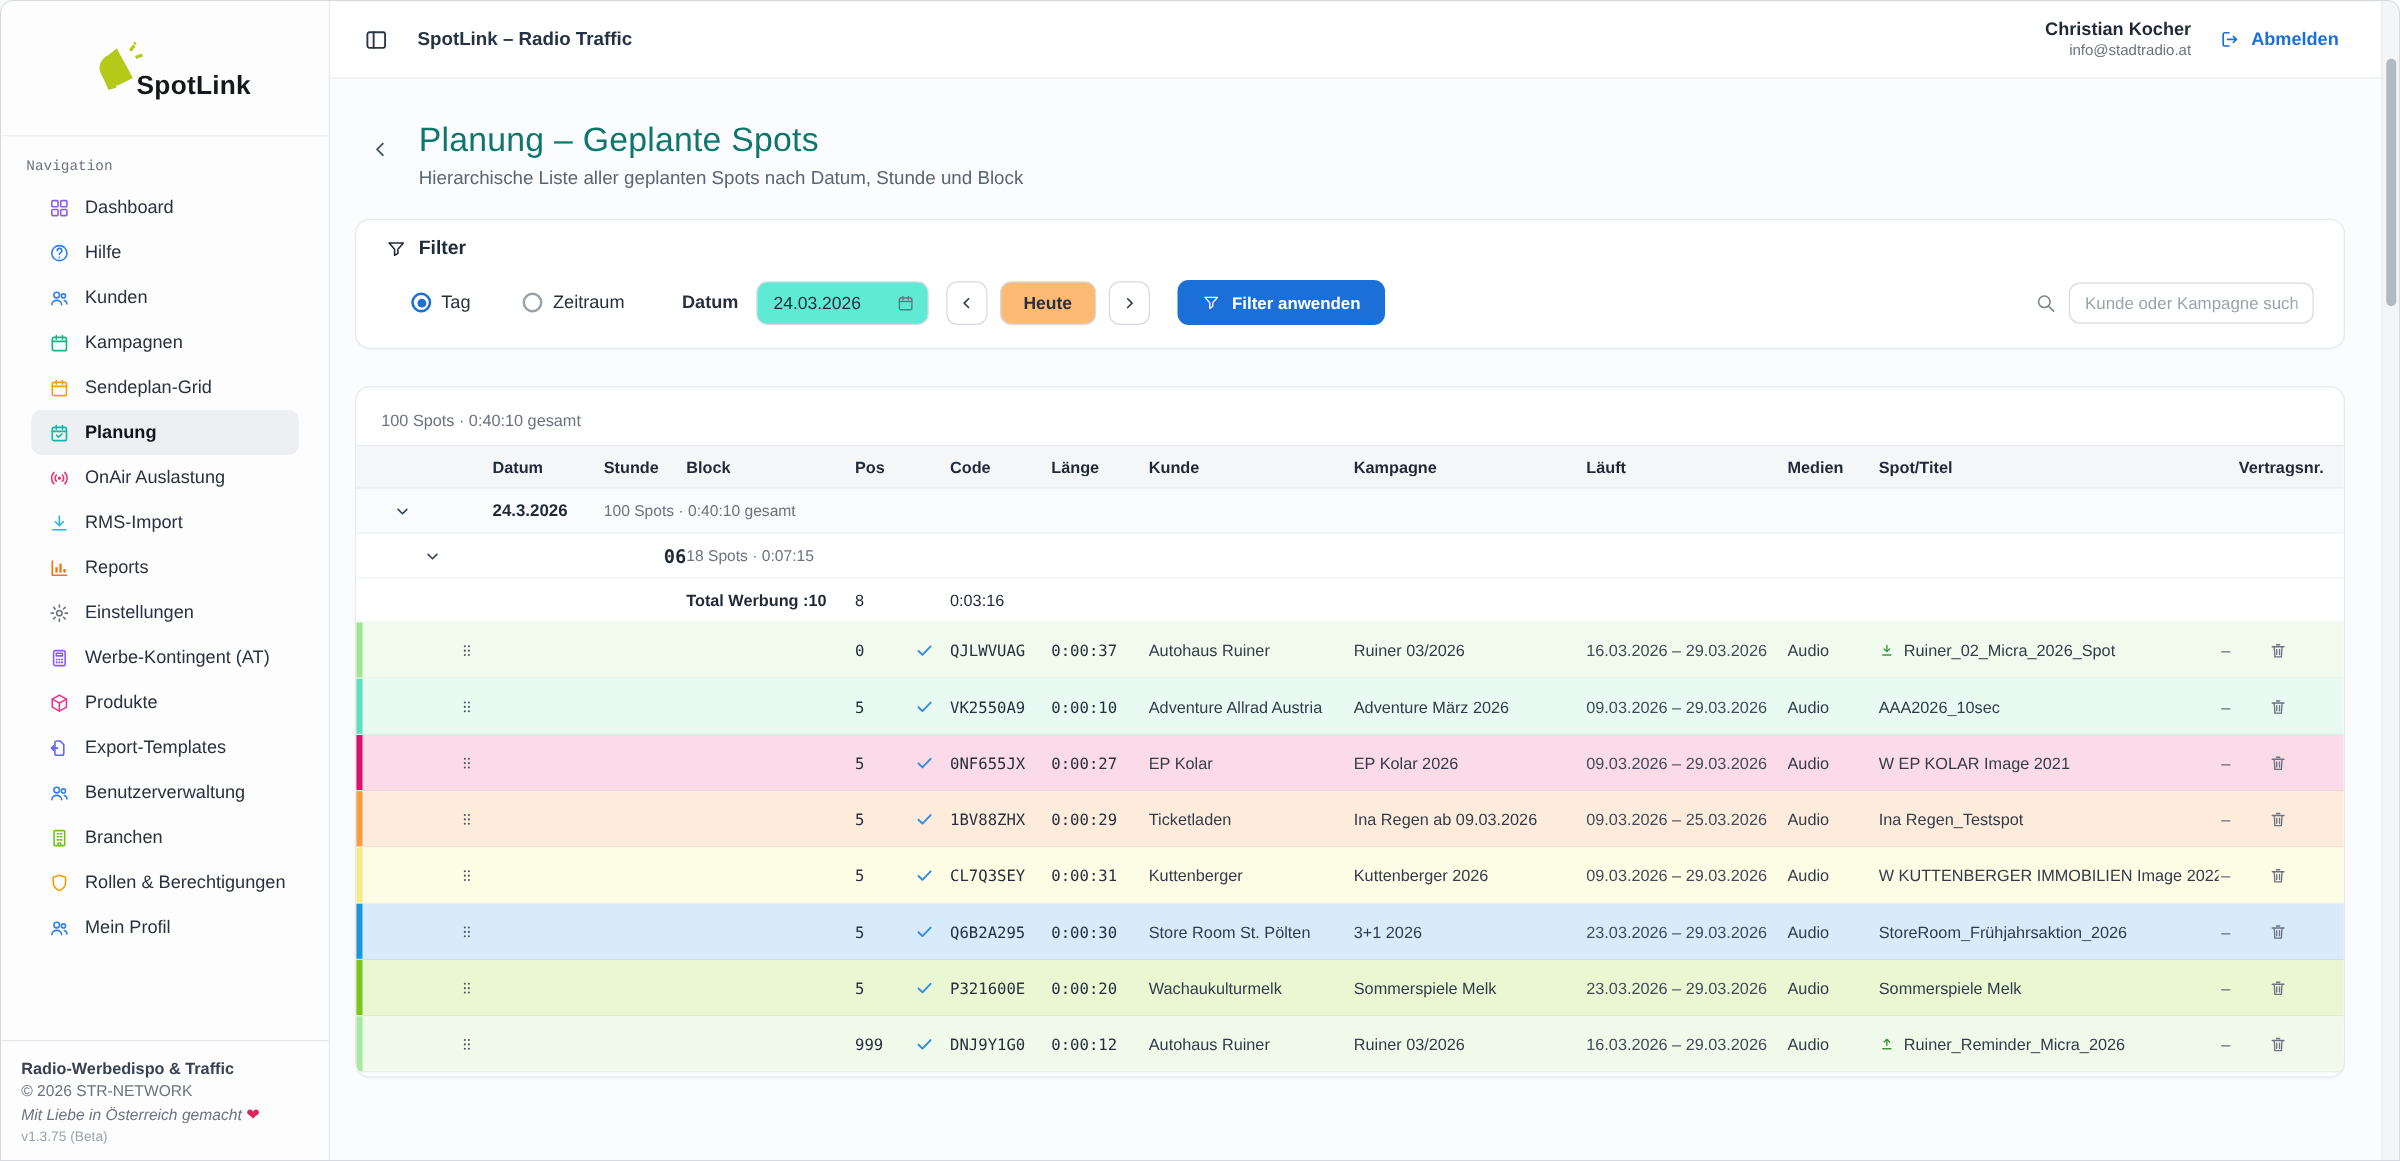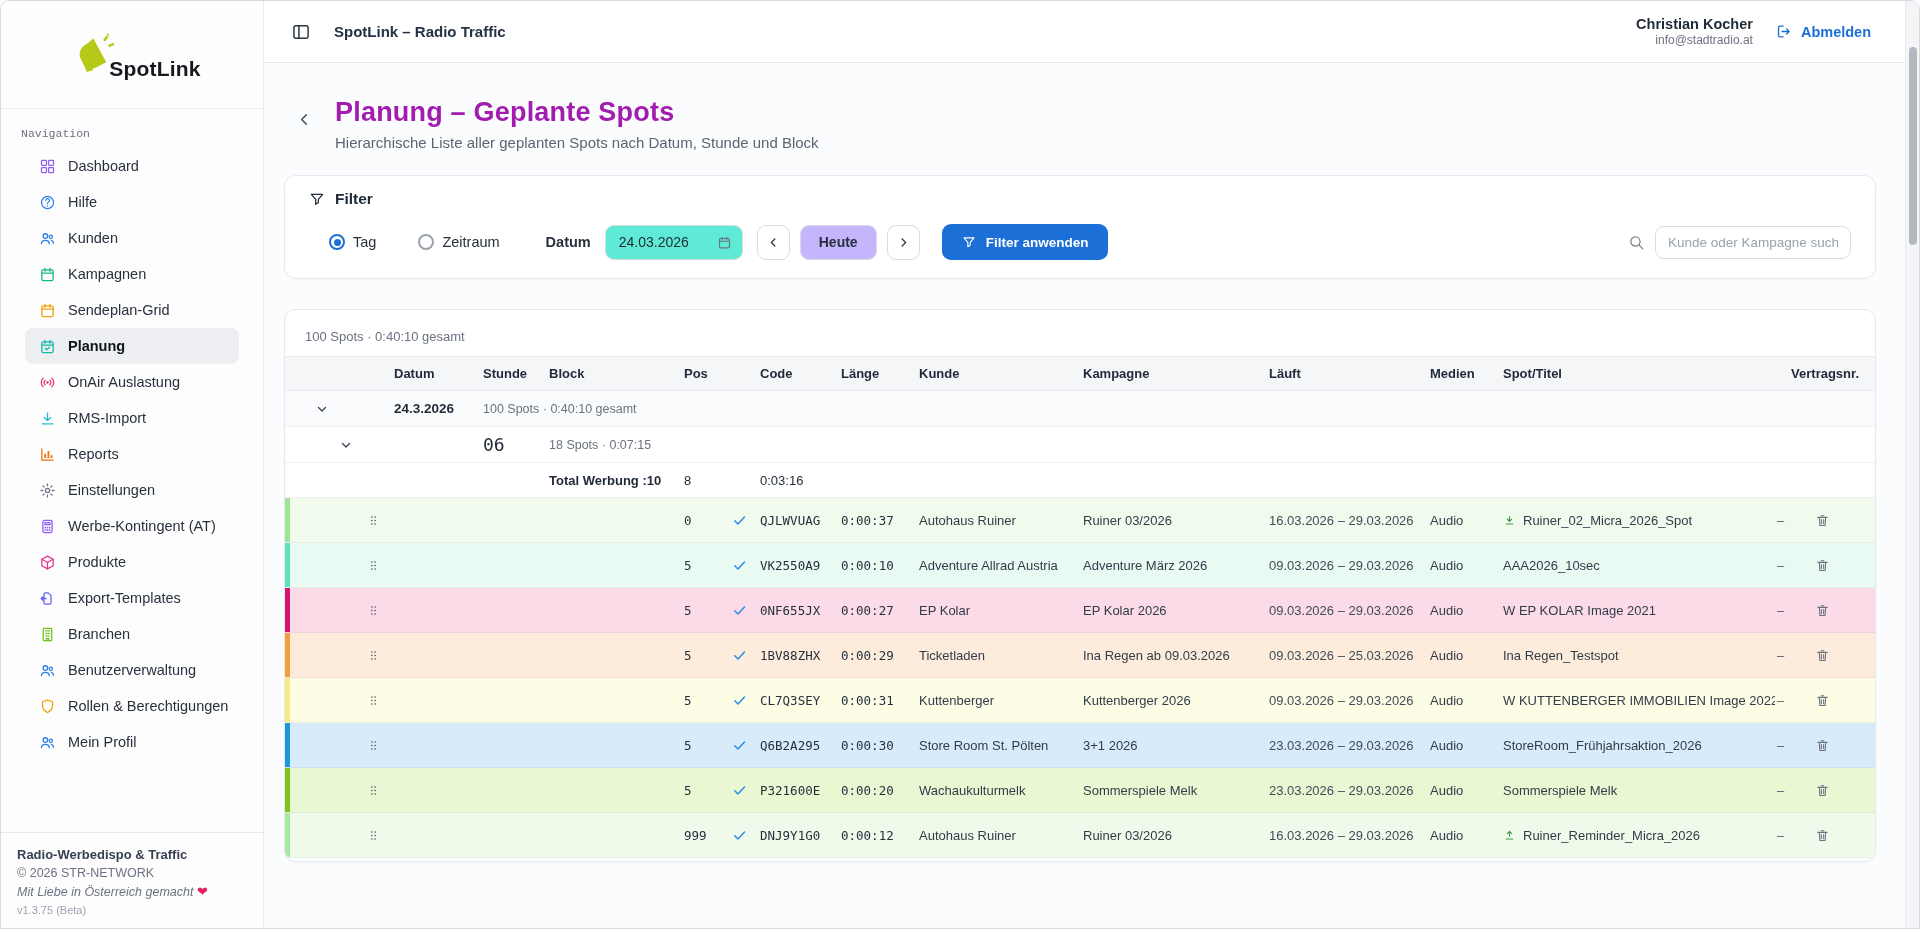--- a/index.html
+++ b/index.html
@@ -36,38 +36,38 @@
   .topbar-spacer { flex:1; }
   .userblock { text-align:right; margin-right:22px; }
   .uname { font-size:14.5px; font-weight:700; color:#1f2937; }
   .uemail { font-size:12px; color:#6b7280; margin-top:1px; }
   .logout { display:flex; align-items:center; gap:9px; color:#1b6fd6; font-size:14.5px; font-weight:700; cursor:pointer; margin-right:16px; }
 
   .content { flex:1; position:relative; padding:34px 29px 0 20px; background:#fbfcfe; overflow:hidden; }
 
   .page-head { display:flex; align-items:flex-start; gap:22px; margin-left:12px; }
   .back-btn { color:#475569; margin-top:14px; cursor:pointer; }
-  .page-title { font-size:27px; font-weight:700; color:#a21caf; letter-spacing:.2px; }
+  .page-title { font-size:27px; font-weight:400; color:#0f766e; letter-spacing:.2px; }
   .page-sub { font-size:15px; color:#5b6572; margin-top:6px; }
 
   .card { background:#fff; border:1px solid #e7e9ee; border-radius:12px; box-shadow:0 1px 2px rgba(20,30,50,.04); }
   .filter-card { margin-top:24px; padding:14px 24px 18px 24px; }
   .filter-title-row { display:flex; align-items:center; gap:10px; color:#212c3a; }
   .filter-title { font-size:15.5px; font-weight:700; }
   .filter-controls { display:flex; align-items:center; margin-top:16px; }
   .radio { display:flex; align-items:center; gap:8px; cursor:pointer; font-size:14.5px; color:#27303c;padding-left:20px; }
   .radio + .radio { margin-left:22px; }
   .rdot { width:16px; height:16px; border-radius:50%; border:2px solid #9aa2ad; background:#fff; position:relative; }
   .radio.sel .rdot { border-color:#1b6fd6; }
   .radio.sel .rdot::after { content:""; position:absolute; inset:2.5px; border-radius:50%; background:#1b6fd6; }
   .datum-label { font-size:14.5px; font-weight:700; color:#27303c; margin-left:46px; margin-right:14px; }
   .date-input { width:138px; height:35px; border:1px solid #d7dbe1; border-radius:9px; background:#5eead4; display:flex; align-items:center; padding:0 10px 0 13px; gap:8px; cursor:text; }
   .date-input .dval { flex:1; font-size:14px; color:#1f2937; }
   .nav-btn { width:33px; height:35px; border:1px solid #d7dbe1; background:#fff; border-radius:9px; display:flex; align-items:center; justify-content:center; color:#333c48; cursor:pointer; margin-left:14px; }
-  .heute-btn { height:35px; border:1px solid #d7dbe1; background:#c4b5fd; border-radius:9px; padding:0 18px; font-size:14px; font-weight:700; color:#27303c; display:flex; align-items:center; cursor:pointer; margin-left:10px; }
+  .heute-btn { height:35px; border:1px solid #d7dbe1; background:#fdba74; border-radius:9px; padding:0 18px; font-size:14px; font-weight:700; color:#27303c; display:flex; align-items:center; cursor:pointer; margin-left:10px; }
   .nav-btn.next { margin-left:10px; }
   .apply-btn { height:36px; margin-left:22px; background:#1b6fd6; color:#fff; border:none; border-radius:9px; padding:0 20px; display:flex; align-items:center; gap:10px; font-size:13.5px; font-weight:700; cursor:pointer; }
   .search-wrap { margin-left:auto; display:flex; align-items:center; gap:10px; color:#7a828c; }
   .search-input { width:196px; height:33px; border:1px solid #d7dbe1; border-radius:9px; padding:0 12px; font-size:13.5px; color:#374151; font-family:"Liberation Sans",sans-serif; background:#fff; }
   .search-input::placeholder { color:#9aa2ad; }
 
   
   .table-card { margin-top:30px; height:calc(929px - 62px - 34px - 280px); overflow:hidden; padding:0; }
   .tc-head { padding:15px 20px 12px 20px; }
   .tc-title { font-size:15.5px; font-weight:700; color:#1c2a3a; }
@@ -78,21 +78,21 @@
   .th { font-size:13px; font-weight:700; color:#1f2937; white-space:nowrap; overflow:hidden; }
   .c, .th { padding-right:8px; }
 
   .grow { border-bottom:1px solid #eef0f3; }
   .date-row { height:36px; background:#fafbfc; }
   .hour-row { height:36px; background:#fff; }
   .block-row { height:35px; background:#fff; }
   .gchev { color:#334155; cursor:pointer; display:flex; }
   .gdate { font-size:13.5px; font-weight:700; color:#1f2937; }
   .gsum { font-size:12.5px; color:#6b7280; white-space:nowrap; }
-  .ghour { font-size:18px; font-weight:400; }
+  .ghour { font-size:15px; font-weight:700;text-align:right; }
   .blabel { font-size:13px; font-weight:700; color:#1f2937; white-space:nowrap; }
   .bval { font-size:13px; color:#1f2937; }
 
   .drow { height:45px; border-bottom:1px solid rgba(0,0,0,.045); background:var(--rowbg,#fff); }
   .drow::before { content:""; position:absolute; left:0; top:0; bottom:0; width:5px; background:var(--stripe,#ccc); }
   .c { font-size:13px; color:#323c49; white-space:nowrap; overflow:hidden; }
   .c.mono { font-size:12.5px; color:#26303d; }
   .c1 { grid-column:1; display:flex; justify-content:flex-end; padding-right:14px; }
   .grip { color:#4b5563; cursor:grab; display:flex; }
   .cell-pos { grid-column:5; }
@@ -338,31 +338,31 @@
   </div>
 
   <div class="nav-item">
     <svg class="ic nico" viewBox="0 0 24 24" fill="none" stroke="currentColor" stroke-width="1.8" stroke-linecap="round" stroke-linejoin="round" style="color: rgb(99, 102, 241);">
             <use href="#i-file-export"></use>
           </svg>
     <span class="nlabel">Export-Templates</span>
   </div>
 
   <div class="nav-item">
+    <svg class="ic nico" viewBox="0 0 24 24" fill="none" stroke="currentColor" stroke-width="1.8" stroke-linecap="round" stroke-linejoin="round" style="color: rgb(47, 128, 237);">
+            <use href="#i-users"></use>
+          </svg>
+    <span class="nlabel">Benutzerverwaltung</span>
+  </div>
+
+  <div class="nav-item">
     <svg class="ic nico" viewBox="0 0 24 24" fill="none" stroke="currentColor" stroke-width="1.8" stroke-linecap="round" stroke-linejoin="round" style="color: rgb(114, 194, 26);">
             <use href="#i-building"></use>
           </svg>
     <span class="nlabel">Branchen</span>
-  </div>
-
-  <div class="nav-item">
-    <svg class="ic nico" viewBox="0 0 24 24" fill="none" stroke="currentColor" stroke-width="1.8" stroke-linecap="round" stroke-linejoin="round" style="color: rgb(47, 128, 237);">
-            <use href="#i-users"></use>
-          </svg>
-    <span class="nlabel">Benutzerverwaltung</span>
   </div>
 
   <div class="nav-item">
     <svg class="ic nico" viewBox="0 0 24 24" fill="none" stroke="currentColor" stroke-width="1.8" stroke-linecap="round" stroke-linejoin="round" style="color: rgb(245, 158, 11);">
             <use href="#i-shield"></use>
           </svg>
     <span class="nlabel">Rollen &amp; Berechtigungen</span>
   </div>
 
   <div class="nav-item">

